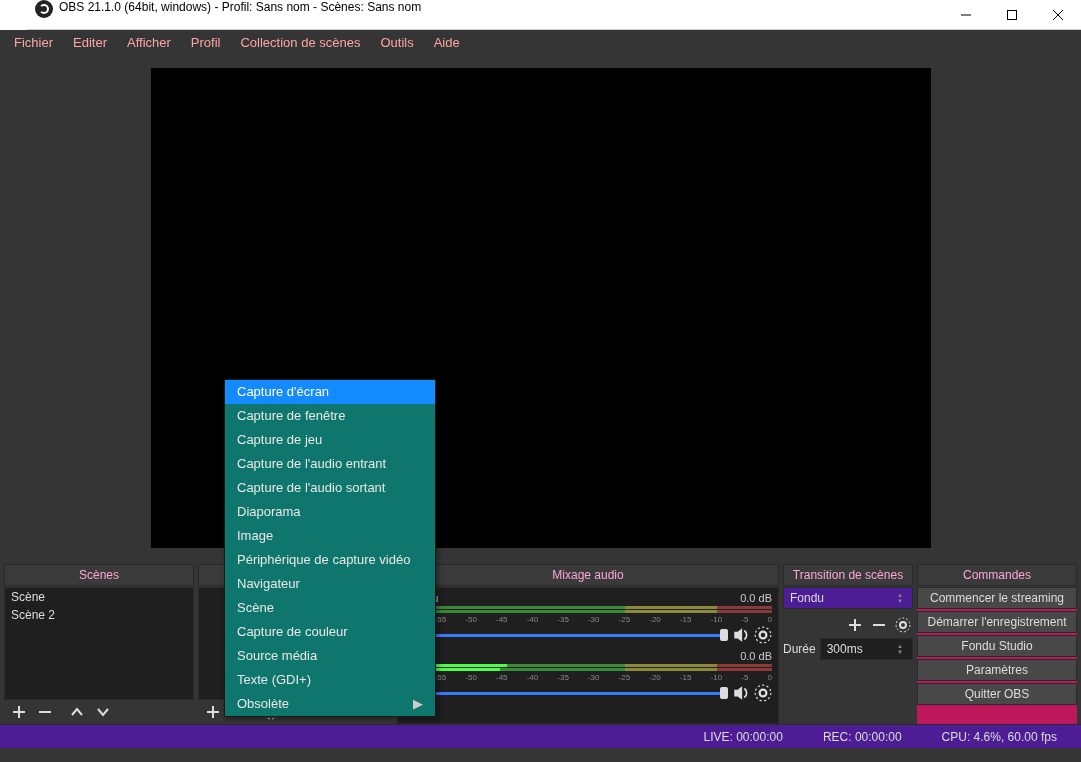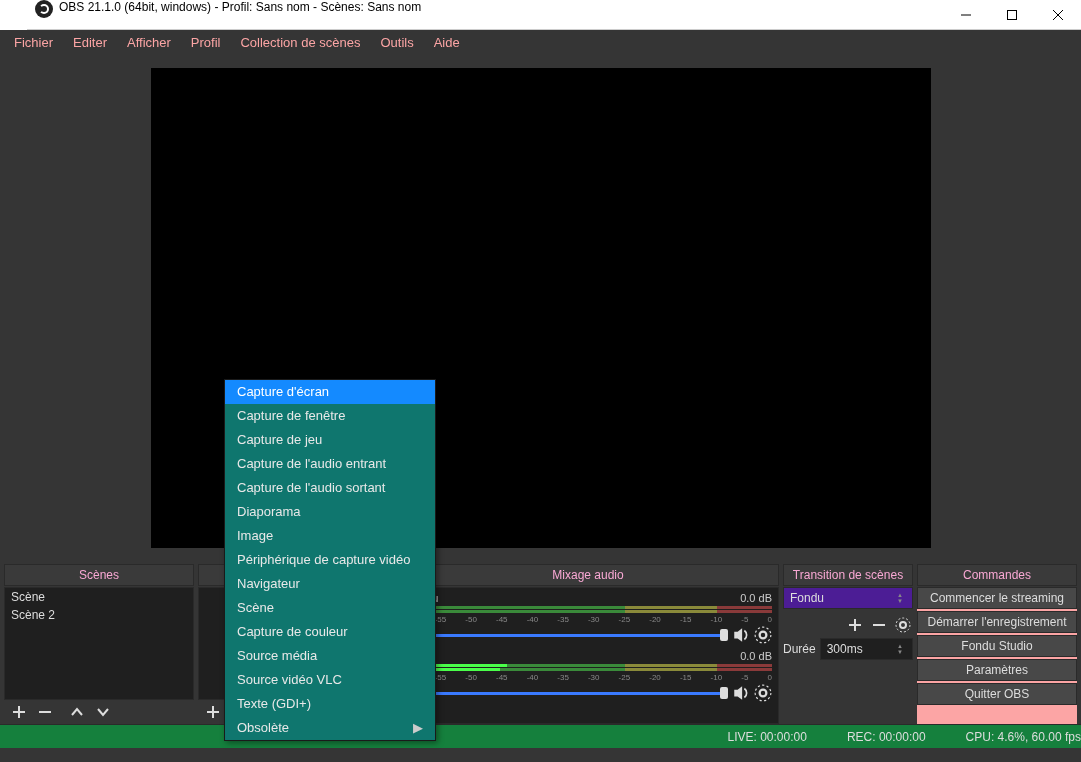--- a/index.html
+++ b/index.html
@@ -34,21 +34,21 @@
   .tbtn { width: 26px; height: 22px; display: flex; align-items: center; justify-content: center; color: #ddd; }
   .tbtn svg { width: 16px; height: 16px; stroke: #ddd; fill: #ddd; }
 
   .scenes { width: 190px; }
   .sources { width: 195px; }
   .mixer { flex: 1; }
   .transitions { width: 130px; }
   .commands { width: 160px; }
 
   .scene-row { padding: 2px 6px; font-size: 12px; color: #ddd; }
-  .commands .panel-body { background: #fca5a5; border: none; display: flex; flex-direction: column; gap: 2px; padding: 0; }
+  .commands .panel-body { background: #be185d; border: none; display: flex; flex-direction: column; gap: 2px; padding: 0; }
   .cmd-btn { height: 22px; background: #484848; border: 1px solid #2a2a2a; color: #ddd; font-size: 12px; display: flex; align-items: center; justify-content: center; overflow: hidden; white-space: nowrap; }
 
   .transitions .panel-body { background: #353535; border: none; padding: 0; }
   .trans-select { height: 22px; background: #4c1d95; border: 1px solid #2a2a2a; display: flex; align-items: center; padding: 0 6px; justify-content: space-between; margin-bottom: 4px; }
   .trans-row { display: flex; align-items: center; justify-content: flex-end; gap: 4px; height: 24px; }
   .trans-row .tbtn { width: 20px; }
   .duration-row { display: flex; align-items: center; gap: 4px; height: 24px; }
   .spinbox { flex: 1; height: 22px; background: #1f1f1f; border: 1px solid #2a2a2a; display: flex; align-items: center; padding: 0 6px; justify-content: space-between; }
 
   
@@ -61,21 +61,21 @@
   .meter-partial { position: absolute; height: 3px; top: 0; left: 0; background: #4aff4a; }
   .meter-partial.b2 { top: 4px; }
   .mix-ticks { display: flex; justify-content: space-between; font-size: 8px; color: #888; margin-top: 1px; }
   .mix-slider-row { display: flex; align-items: center; gap: 4px; margin-top: 2px; }
   .mix-slider { flex: 1; height: 8px; position: relative; }
   .mix-slider-track { position: absolute; top: 3px; left: 0; right: 0; height: 3px; background: #3a7aff; }
   .mix-slider-thumb { position: absolute; top: -2px; right: 0; width: 8px; height: 12px; background: #ddd; border-radius: 2px; }
   .mix-icon { width: 18px; height: 18px; display: flex; align-items: center; justify-content: center; }
 
   
-  .statusbar { height: 24px; background: #15803d; border-top: 1px solid #2a2a2a; display: flex; align-items: center; justify-content: flex-end; gap: 40px; padding: 0 0; font-size: 12px; color: #ddd; }
+  .statusbar { height: 24px; background: #4c1d95; border-top: 1px solid #2a2a2a; display: flex; align-items: center; justify-content: flex-end; gap: 40px; padding: 0 24px; font-size: 12px; color: #ddd; }
 
   
   .context-menu { position: absolute; left: 224px; top: 349px; width: 212px; background: #0f766e; border: 1px solid #1a1a1a; box-shadow: 2px 2px 6px rgba(0,0,0,0.4); z-index: 100; }
   .ctx-item { padding: 3px 12px; font-size: 13px; color: #e8e8e8; display: flex; justify-content: space-between; align-items: center; line-height: 18px; }
   .ctx-item.sel { background: #148aff; color: #fff; }
   .ctx-arrow { color: #ccc; }
 
   .spin-arrows { width: 12px; height: 100%; display: flex; flex-direction: column; justify-content: center; }
   .spin-arrows div { font-size: 6px; line-height: 6px; color: #888; text-align: center; }
 </style>
@@ -356,18 +356,17 @@
       <div class="ctx-item">Capture de jeu</div>
       <div class="ctx-item">Capture de l'audio entrant</div>
       <div class="ctx-item">Capture de l'audio sortant</div>
       <div class="ctx-item">Diaporama</div>
       <div class="ctx-item">Image</div>
       <div class="ctx-item">Périphérique de capture vidéo</div>
       <div class="ctx-item">Navigateur</div>
       <div class="ctx-item">Scène</div>
       <div class="ctx-item">Capture de couleur</div>
       <div class="ctx-item">Source média</div>
-      <div class="ctx-item">Source vidéo VLC</div>
       <div class="ctx-item">Texte (GDI+)</div>
       <div class="ctx-item">Obsolète<span class="ctx-arrow">▶</span></div>
     </div>
 
 </div>
 
 </body></html>

